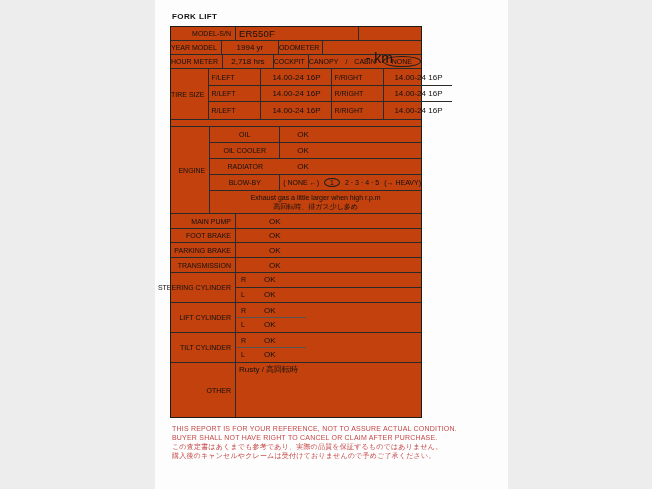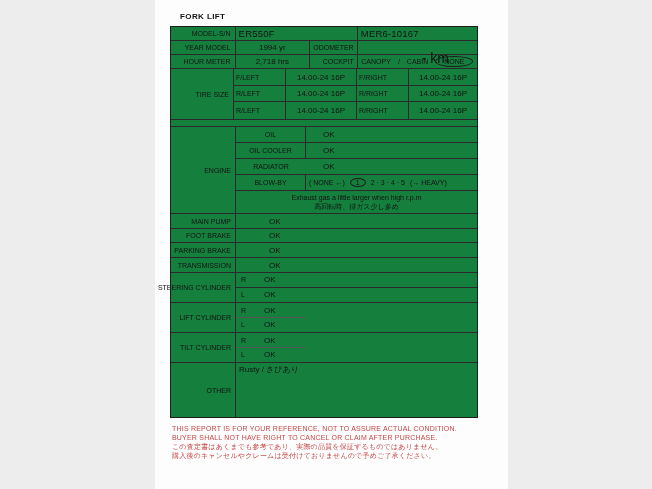--- a/index.html
+++ b/index.html
@@ -1,20 +1,20 @@
 <!DOCTYPE html>
 <html><head>
 <meta charset="utf-8">
 <style>
   html,body{margin:0;padding:0;width:652px;height:489px;overflow:hidden;
     background:#ededed;font-family:"Liberation Sans","DejaVu Sans",sans-serif;color:#111;}
   *{box-sizing:border-box;}
   .page{position:absolute;left:155px;top:0;width:353px;height:489px;background:#fdfdfd;}
-  .doc-title{position:absolute;left:25px;top:12px;font-size:8px;font-weight:bold;letter-spacing:.4px;}
-  .tbl{position:absolute;left:15px;top:26px;width:308px;height:392px;border:1px solid #1c1c1c;background:#15803d;display:flex;flex-direction:column;}
+  .doc-title{position:absolute;left:17px;top:12px;font-size:8px;font-weight:bold;letter-spacing:.4px;}
+  .tbl{position:absolute;left:15px;top:26px;width:252px;height:392px;border:1px solid #1c1c1c;background:#c2410c;display:flex;flex-direction:column;}
   .row{display:flex;width:100%;border-bottom:1px solid #2a2a2a;align-items:stretch;}
   .row.noline{border-bottom:none;}
   .cell{display:flex;align-items:center;font-size:7px;white-space:nowrap;overflow:visible;}
   .br{border-right:1px solid #2a2a2a;}
   .lab{width:65px;justify-content:flex-end;padding-right:4px;}
   .val-big{font-size:9.5px;padding-left:3px;letter-spacing:.2px;}
   .c123{width:123px;}
   .c75{width:75px;justify-content:center;font-size:8px;}
   .c48{width:48px;justify-content:flex-end;padding-right:3px;}
   .c120{width:120px;}
@@ -61,21 +61,20 @@
 
 <div class="page">
 
   <div class="doc-title">FORK LIFT</div>
 
   <div class="tbl">
 
     <div class="row h14">
       <div class="cell lab br">MODEL-S/N</div>
       <div class="cell c123 br val-big">ER550F</div>
-      <div class="cell c120 val-big">MER6-10167</div>
     </div>
 
     <div class="row h14">
       <div class="cell lab br">YEAR MODEL</div>
       <div class="cell c75 br">1994 yr</div>
       <div class="cell c48 br">ODOMETER</div>
       <div class="cell c120 odo">- km</div>
     </div>
 
     <div class="row h14">
@@ -202,21 +201,21 @@
         </div>
         <div class="subrow h15">
           <span class="rl">L</span>
           <span class="ok">OK</span>
         </div>
       </div>
     </div>
 
     <div class="row othersec noline">
       <div class="cell lab br">OTHER</div>
-      <div class="cell other-val">Rusty / さびあり</div>
+      <div class="cell other-val">Rusty / 高回転時</div>
     </div>
 
   </div>
 
   <div class="disc">
     <div>THIS REPORT IS FOR YOUR REFERENCE, NOT TO ASSURE ACTUAL CONDITION.</div>
     <div>BUYER SHALL NOT HAVE RIGHT TO CANCEL OR CLAIM AFTER PURCHASE.</div>
     <div>この査定書はあくまでも参考であり、実際の品質を保証するものではありません。</div>
     <div>購入後のキャンセルやクレームは受付けておりませんので予めご了承ください。</div>
   </div>

